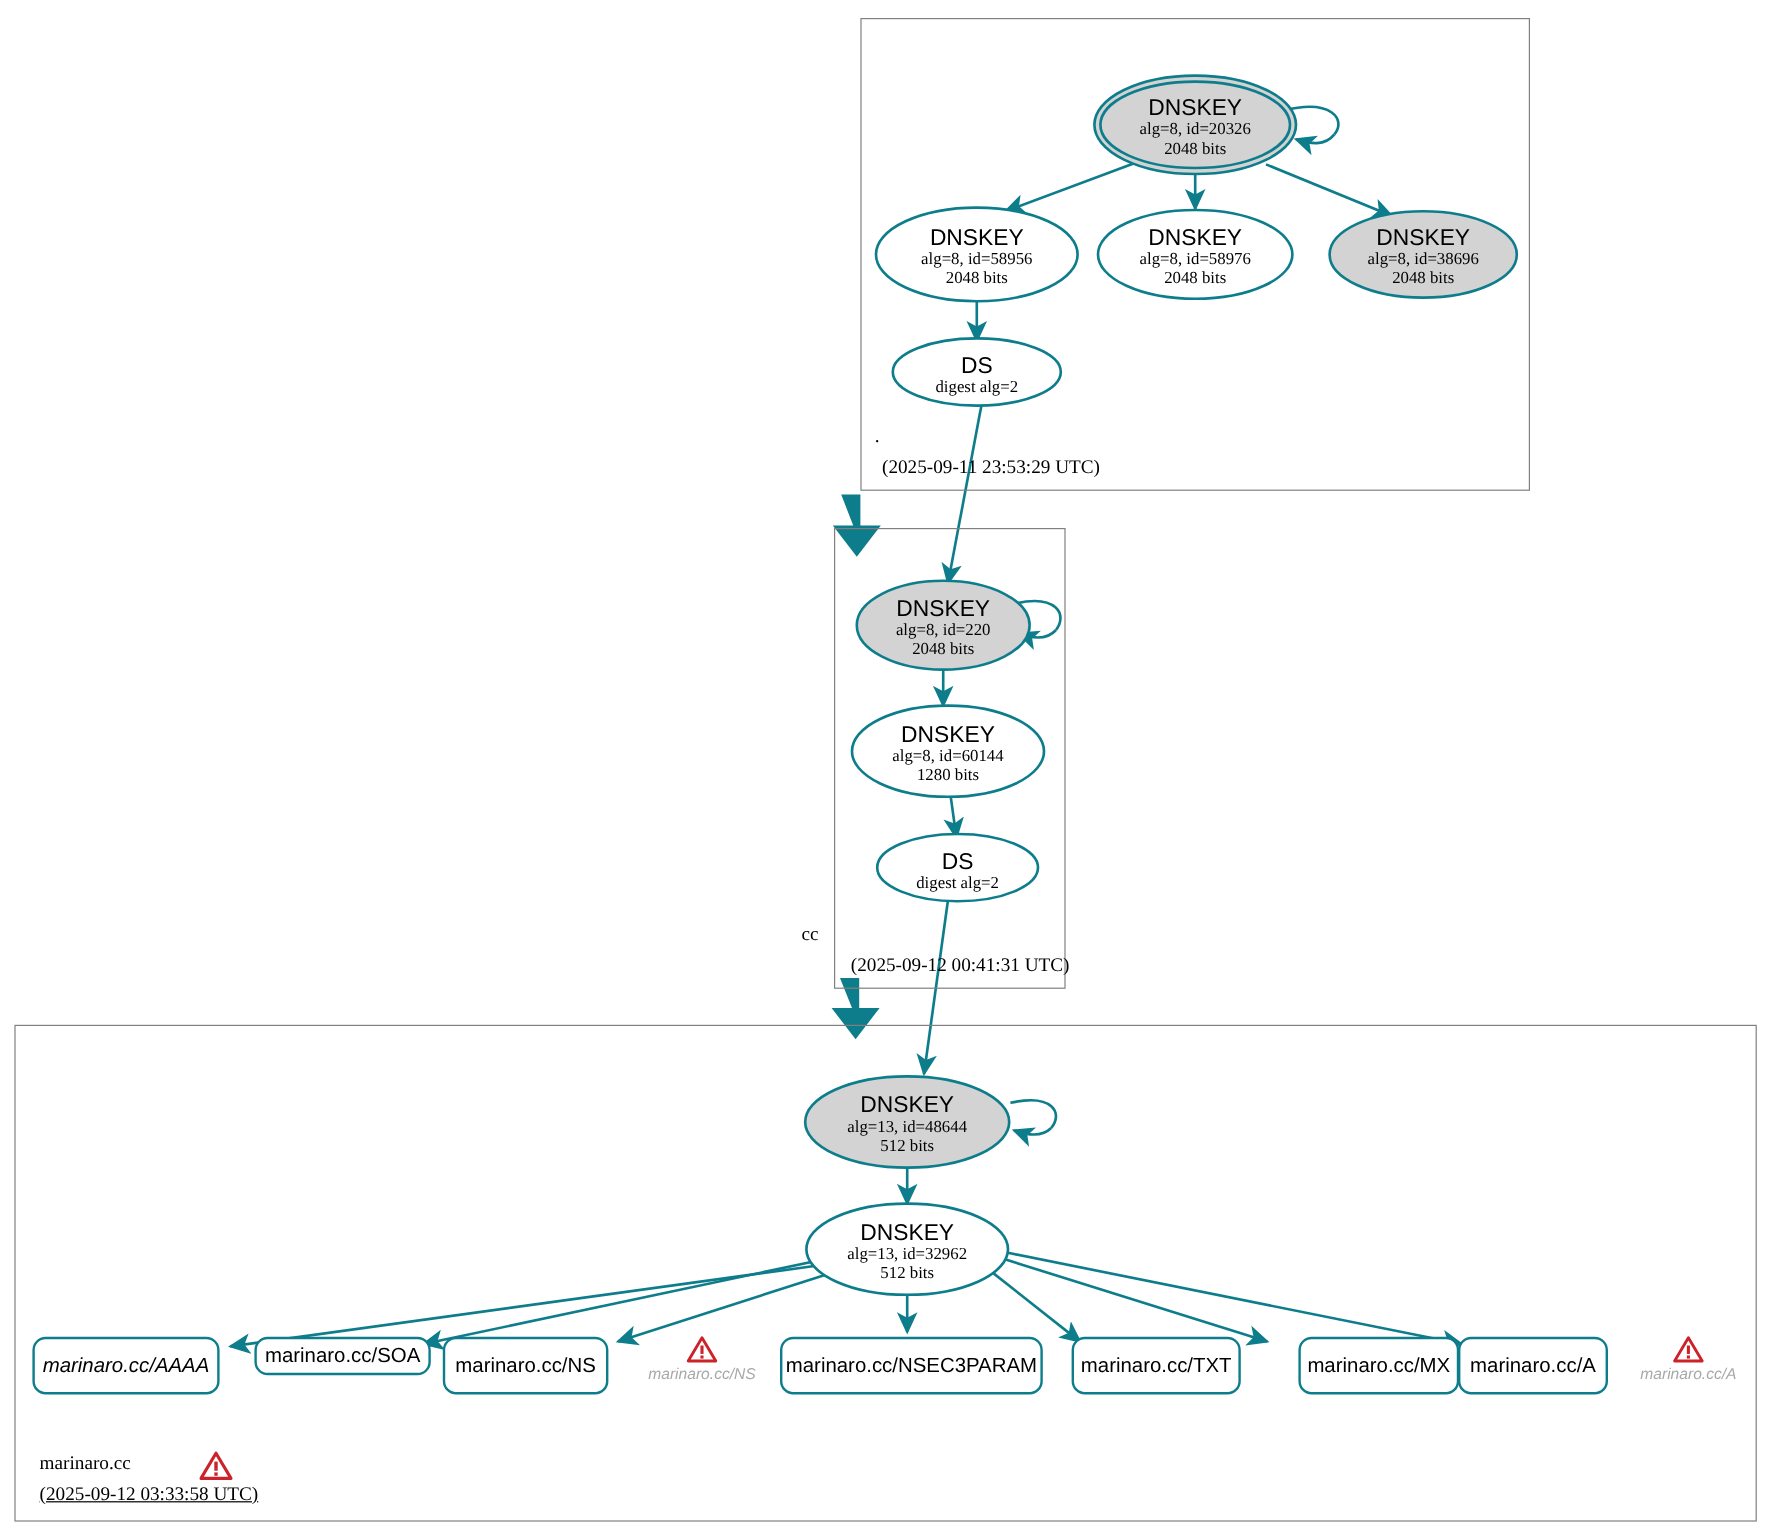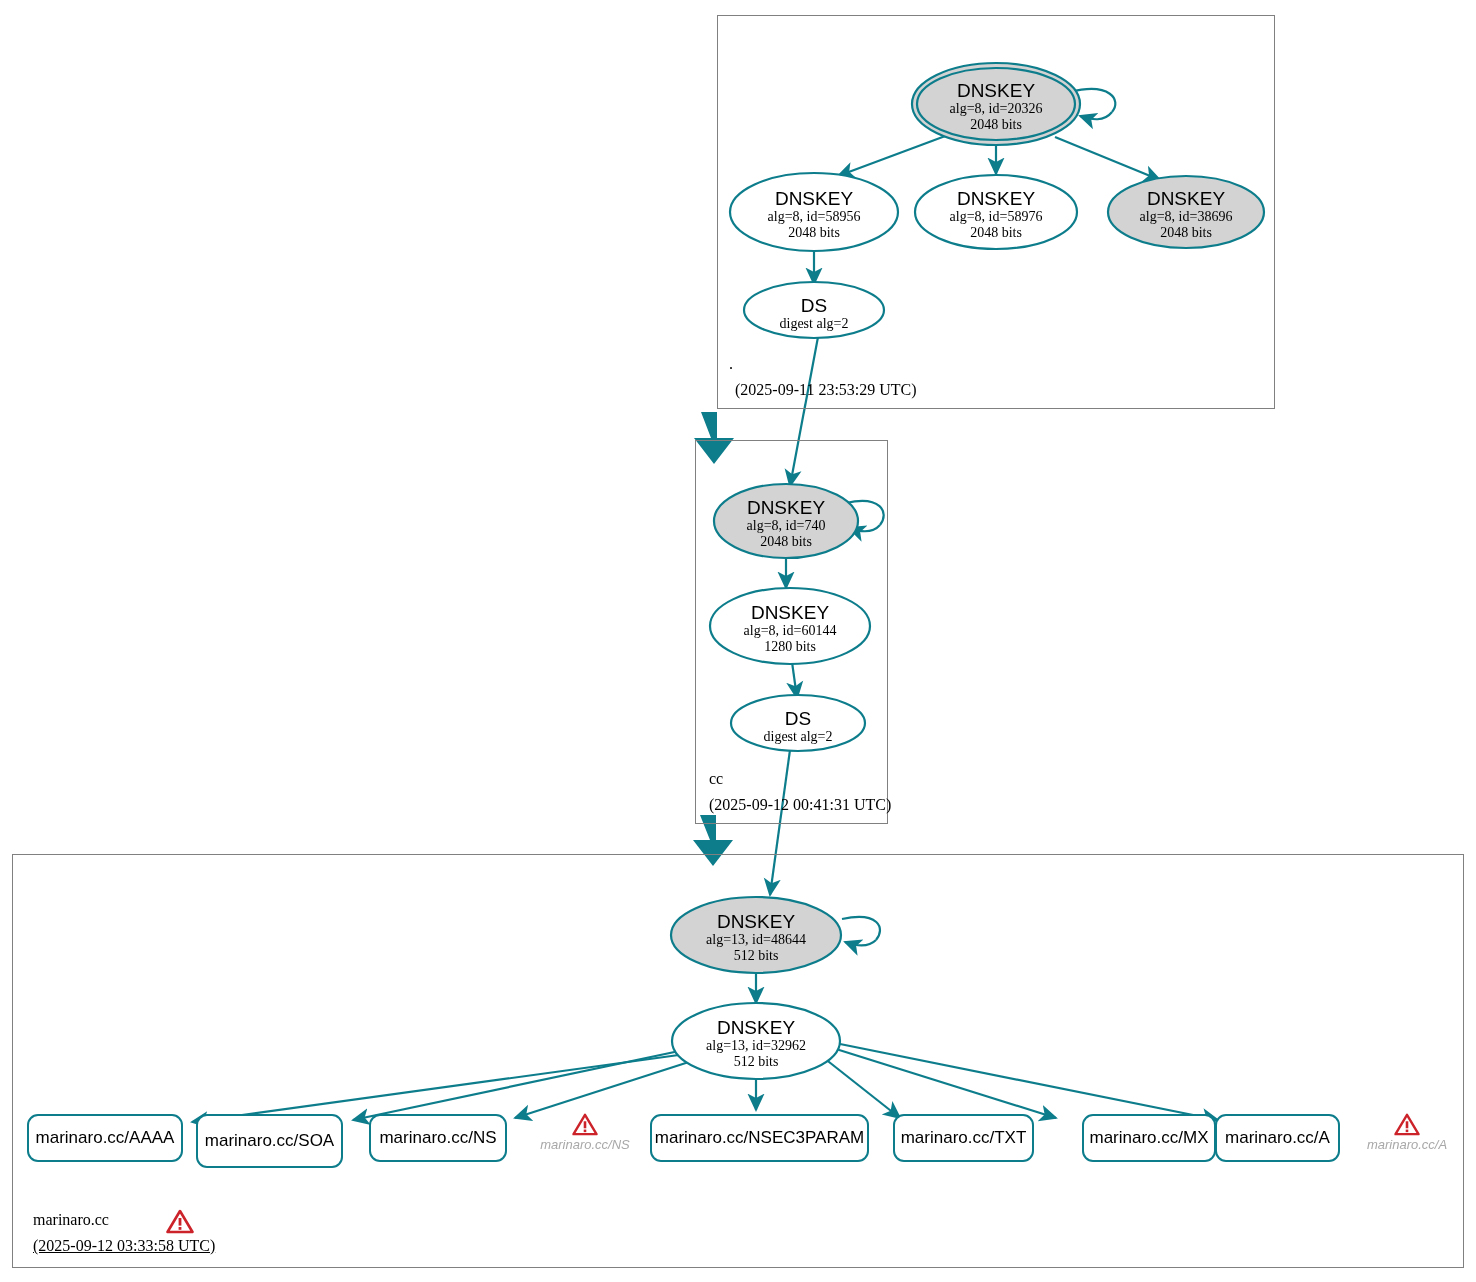--- a/index.html
+++ b/index.html
@@ -162,21 +162,21 @@
     </g>
   </svg>
 
   <div class="zone-box" style="left:717px; top:15px; width:558px; height:394px;"></div>
   <div class="zone-box" style="left:695px; top:440px; width:193px; height:384px;"></div>
   <div class="zone-box" style="left:12px; top:854px; width:1452px; height:414px;"></div>
 
   <div class="zone-label" style="left:729px; top:355px;">.</div>
   <div class="zone-time" style="left:735px; top:381px;">(2025-09-11 23:53:29 UTC)</div>
 
-  <div class="zone-label" style="left:709px; top:770px;">cc</div>
+  <div class="zone-label" style="left:668px; top:770px;">cc</div>
   <div class="zone-time" style="left:709px; top:796px;">(2025-09-12 00:41:31 UTC)</div>
 
   <div class="zone-label" style="left:33px; top:1211px;">marinaro.cc</div>
   <div class="zone-time" style="left:33px; top:1237px;text-decoration:underline;">(2025-09-12 03:33:58 UTC)</div>
 
   <div class="warn-wrap" style="left:166px; top:1209px;">
     <svg width="28" height="25" viewBox="0 0 28 25">
       <path d="M14,2 L26.5,23 L1.5,23 Z" fill="#ffffff" stroke="#cc2229" stroke-width="2.6" stroke-linejoin="round"></path>
       <rect x="12.6" y="9" width="2.8" height="7.6" fill="#cc2229"></rect>
       <rect x="12.6" y="18" width="2.8" height="2.8" fill="#cc2229"></rect>
@@ -207,21 +207,21 @@
     <span class="t3">2048 bits</span>
   </div>
 
   <div class="node-label" style="left:714px; top:295px; width:200px;">
     <span class="t1">DS</span>
     <span class="t2">digest alg=2</span>
   </div>
 
   <div class="node-label" style="left:686px; top:497px; width:200px;">
     <span class="t1">DNSKEY</span>
-    <span class="t2">alg=8, id=740</span>
+    <span class="t2">alg=8, id=220</span>
     <span class="t3">2048 bits</span>
   </div>
 
   <div class="node-label" style="left:690px; top:602px; width:200px;">
     <span class="t1">DNSKEY</span>
     <span class="t2">alg=8, id=60144</span>
     <span class="t3">1280 bits</span>
   </div>
 
   <div class="node-label" style="left:698px; top:708px; width:200px;">
@@ -234,22 +234,22 @@
     <span class="t2">alg=13, id=48644</span>
     <span class="t3">512 bits</span>
   </div>
 
   <div class="node-label" style="left:656px; top:1017px; width:200px;">
     <span class="t1">DNSKEY</span>
     <span class="t2">alg=13, id=32962</span>
     <span class="t3">512 bits</span>
   </div>
 
-  <div class="rrset-box" style="left:27px; top:1114px; width:156px; height:48px;">marinaro.cc/AAAA</div>
-  <div class="rrset-box" style="left:196px; top:1114px; width:147px; height:54px;">marinaro.cc/SOA</div>
+  <div class="rrset-box" style="left:27px; top:1114px; width:156px; height:48px;font-style:italic;">marinaro.cc/AAAA</div>
+  <div class="rrset-box" style="left:212px; top:1114px; width:147px; height:32px;">marinaro.cc/SOA</div>
   <div class="rrset-box" style="left:369px; top:1114px; width:138px; height:48px;">marinaro.cc/NS</div>
   <div class="rrset-box" style="left:650px; top:1114px; width:219px; height:48px;">marinaro.cc/NSEC3PARAM</div>
   <div class="rrset-box" style="left:893px; top:1114px; width:141px; height:48px;">marinaro.cc/TXT</div>
   <div class="rrset-box" style="left:1082px; top:1114px; width:134px; height:48px;">marinaro.cc/MX</div>
   <div class="rrset-box" style="left:1215px; top:1114px; width:125px; height:48px;">marinaro.cc/A</div>
 
   <div class="warn-wrap" style="left:530px; top:1113px; width:110px;">
     <svg width="26" height="23" viewBox="0 0 28 25">
       <path d="M14,2 L26.5,23 L1.5,23 Z" fill="#ffffff" stroke="#cc2229" stroke-width="2.6" stroke-linejoin="round"></path>
       <rect x="12.6" y="9" width="2.8" height="7.6" fill="#cc2229"></rect>

